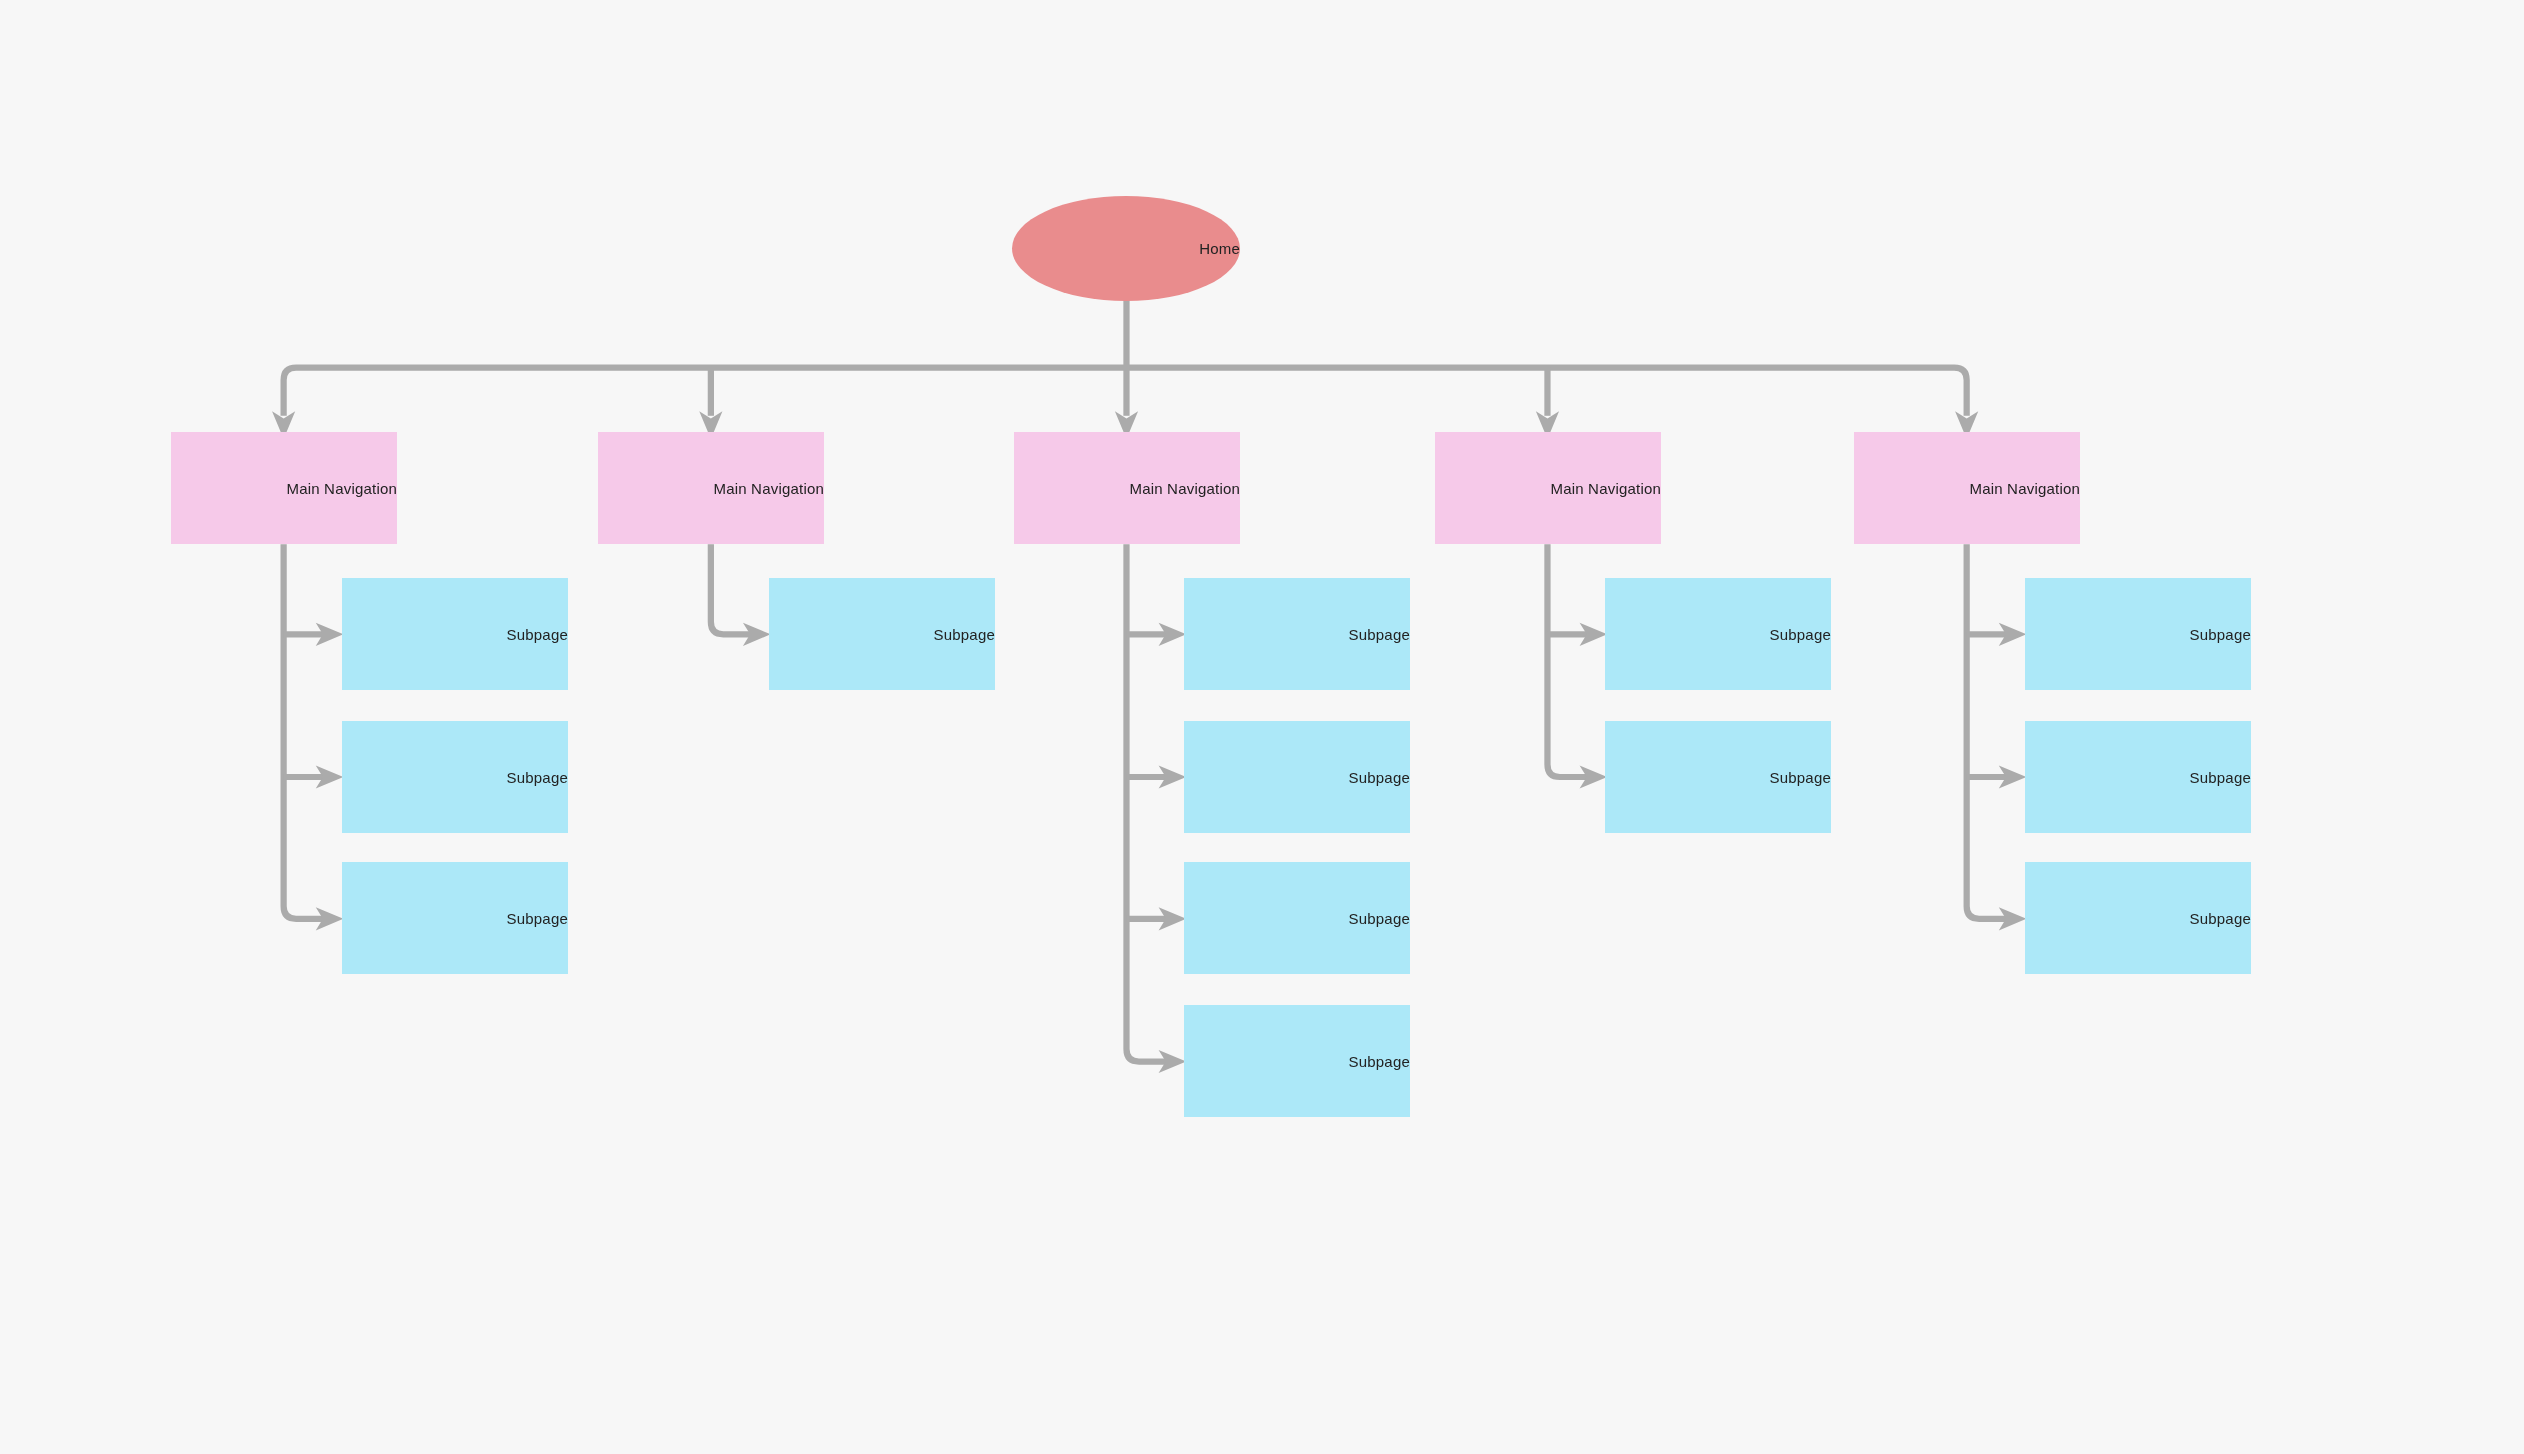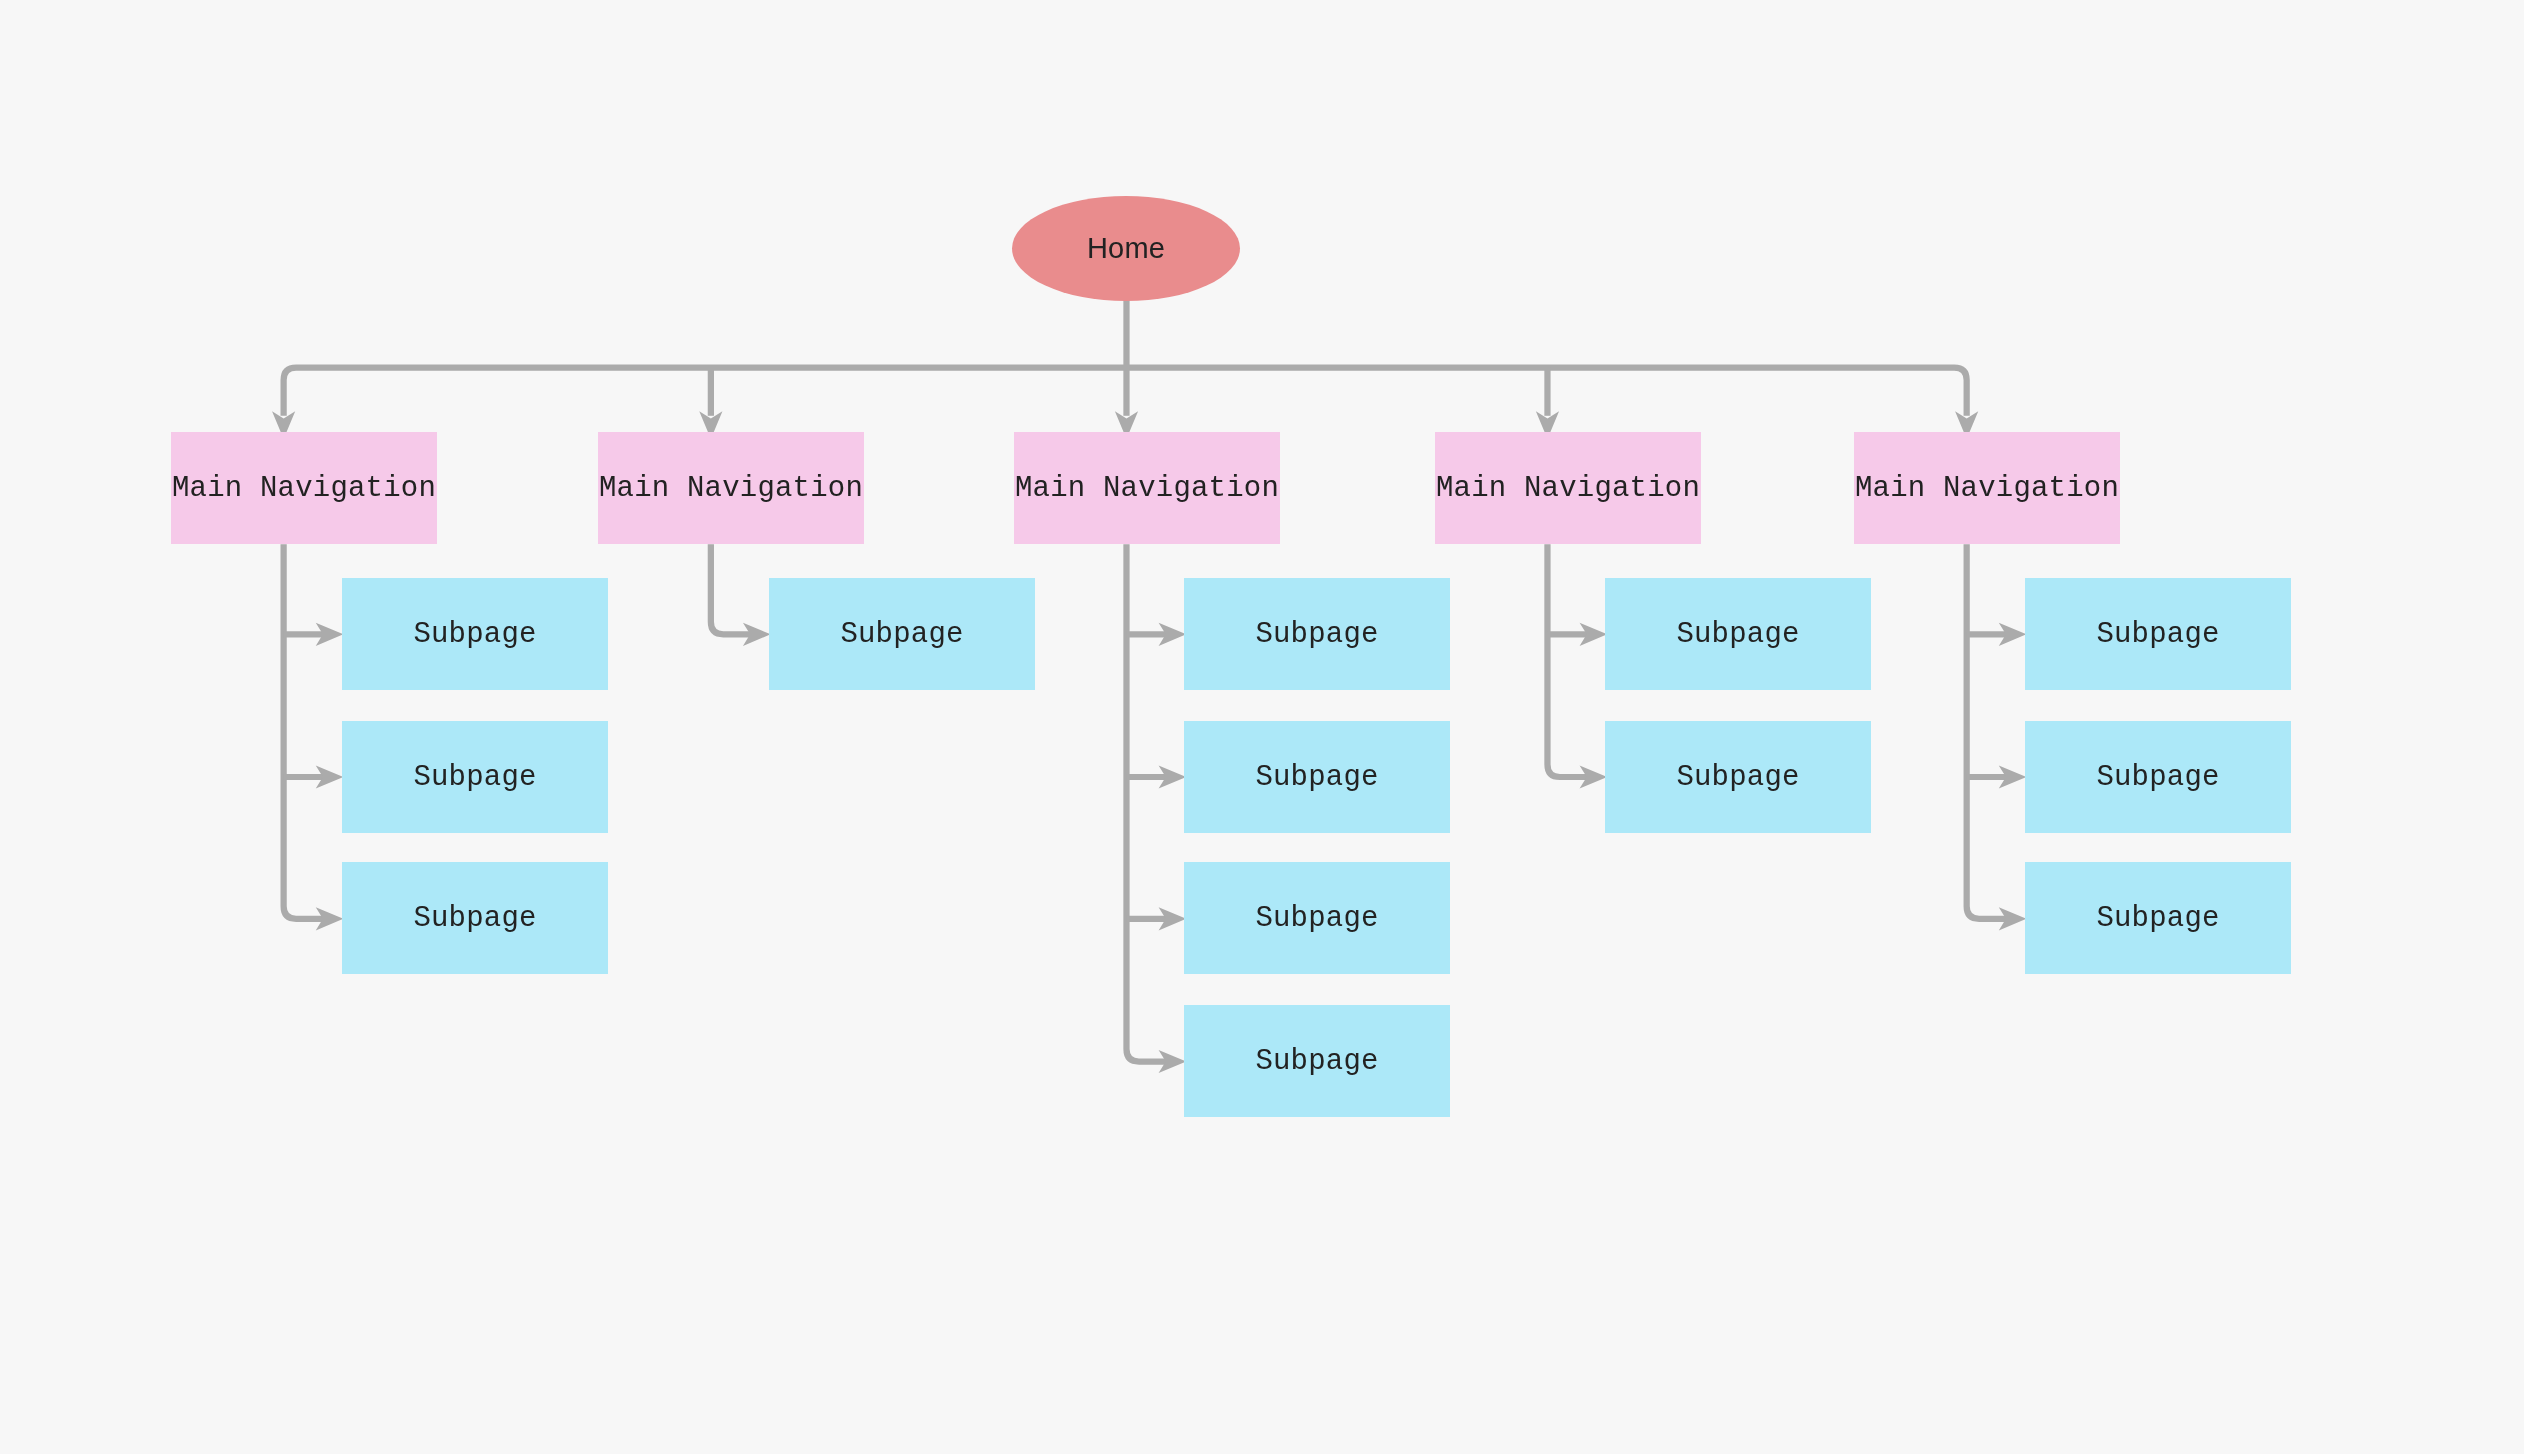--- a/index.html
+++ b/index.html
@@ -6,26 +6,26 @@
   .canvas{
     position:relative;
     width:2525px;height:1455px;
     background:var(--bg,#f7f7f7);
     overflow:hidden;
     font-family:"Liberation Sans", sans-serif;
   }
   .connectors{position:absolute;left:0;top:0;}
   .node{
     position:absolute;
-    display:flex;align-items:center;justify-content:center;
-    font-size:29px;color:var(--txt,#222222);
+    display:flex;align-items:center;justify-content:flex-end;
+    font-size:15px;color:var(--txt,#222222);
     text-align:center;
     letter-spacing:0.2px;
   }
-  .node-rect{width:266px;height:112px;font-family:Liberation Mono, monospace;}
+  .node-rect{width:226px;height:112px;}
   .node-ellipse{width:228px;height:105px;border-radius:50%;}
 </style>
 </head>
 <body>
 
 <div class="canvas" style="--bg: #f7f7f7; --txt: #222222;">
   <svg class="connectors" id="connectors" width="2525" height="1455" viewBox="0 0 2831 1631">
       <path stroke="#ababab" stroke-width="7" fill="none" d="M 1263 336 L 1263 466"></path>
       <path stroke="#ababab" stroke-width="7" fill="none" d="M 318 466 L 318 426 Q 318 412 332 412 L 2191 412 Q 2205 412 2205 426 L 2205 466"></path>
       <polygon points="318,492 305,461 318,469 331,461" fill="#ababab"></polygon>

